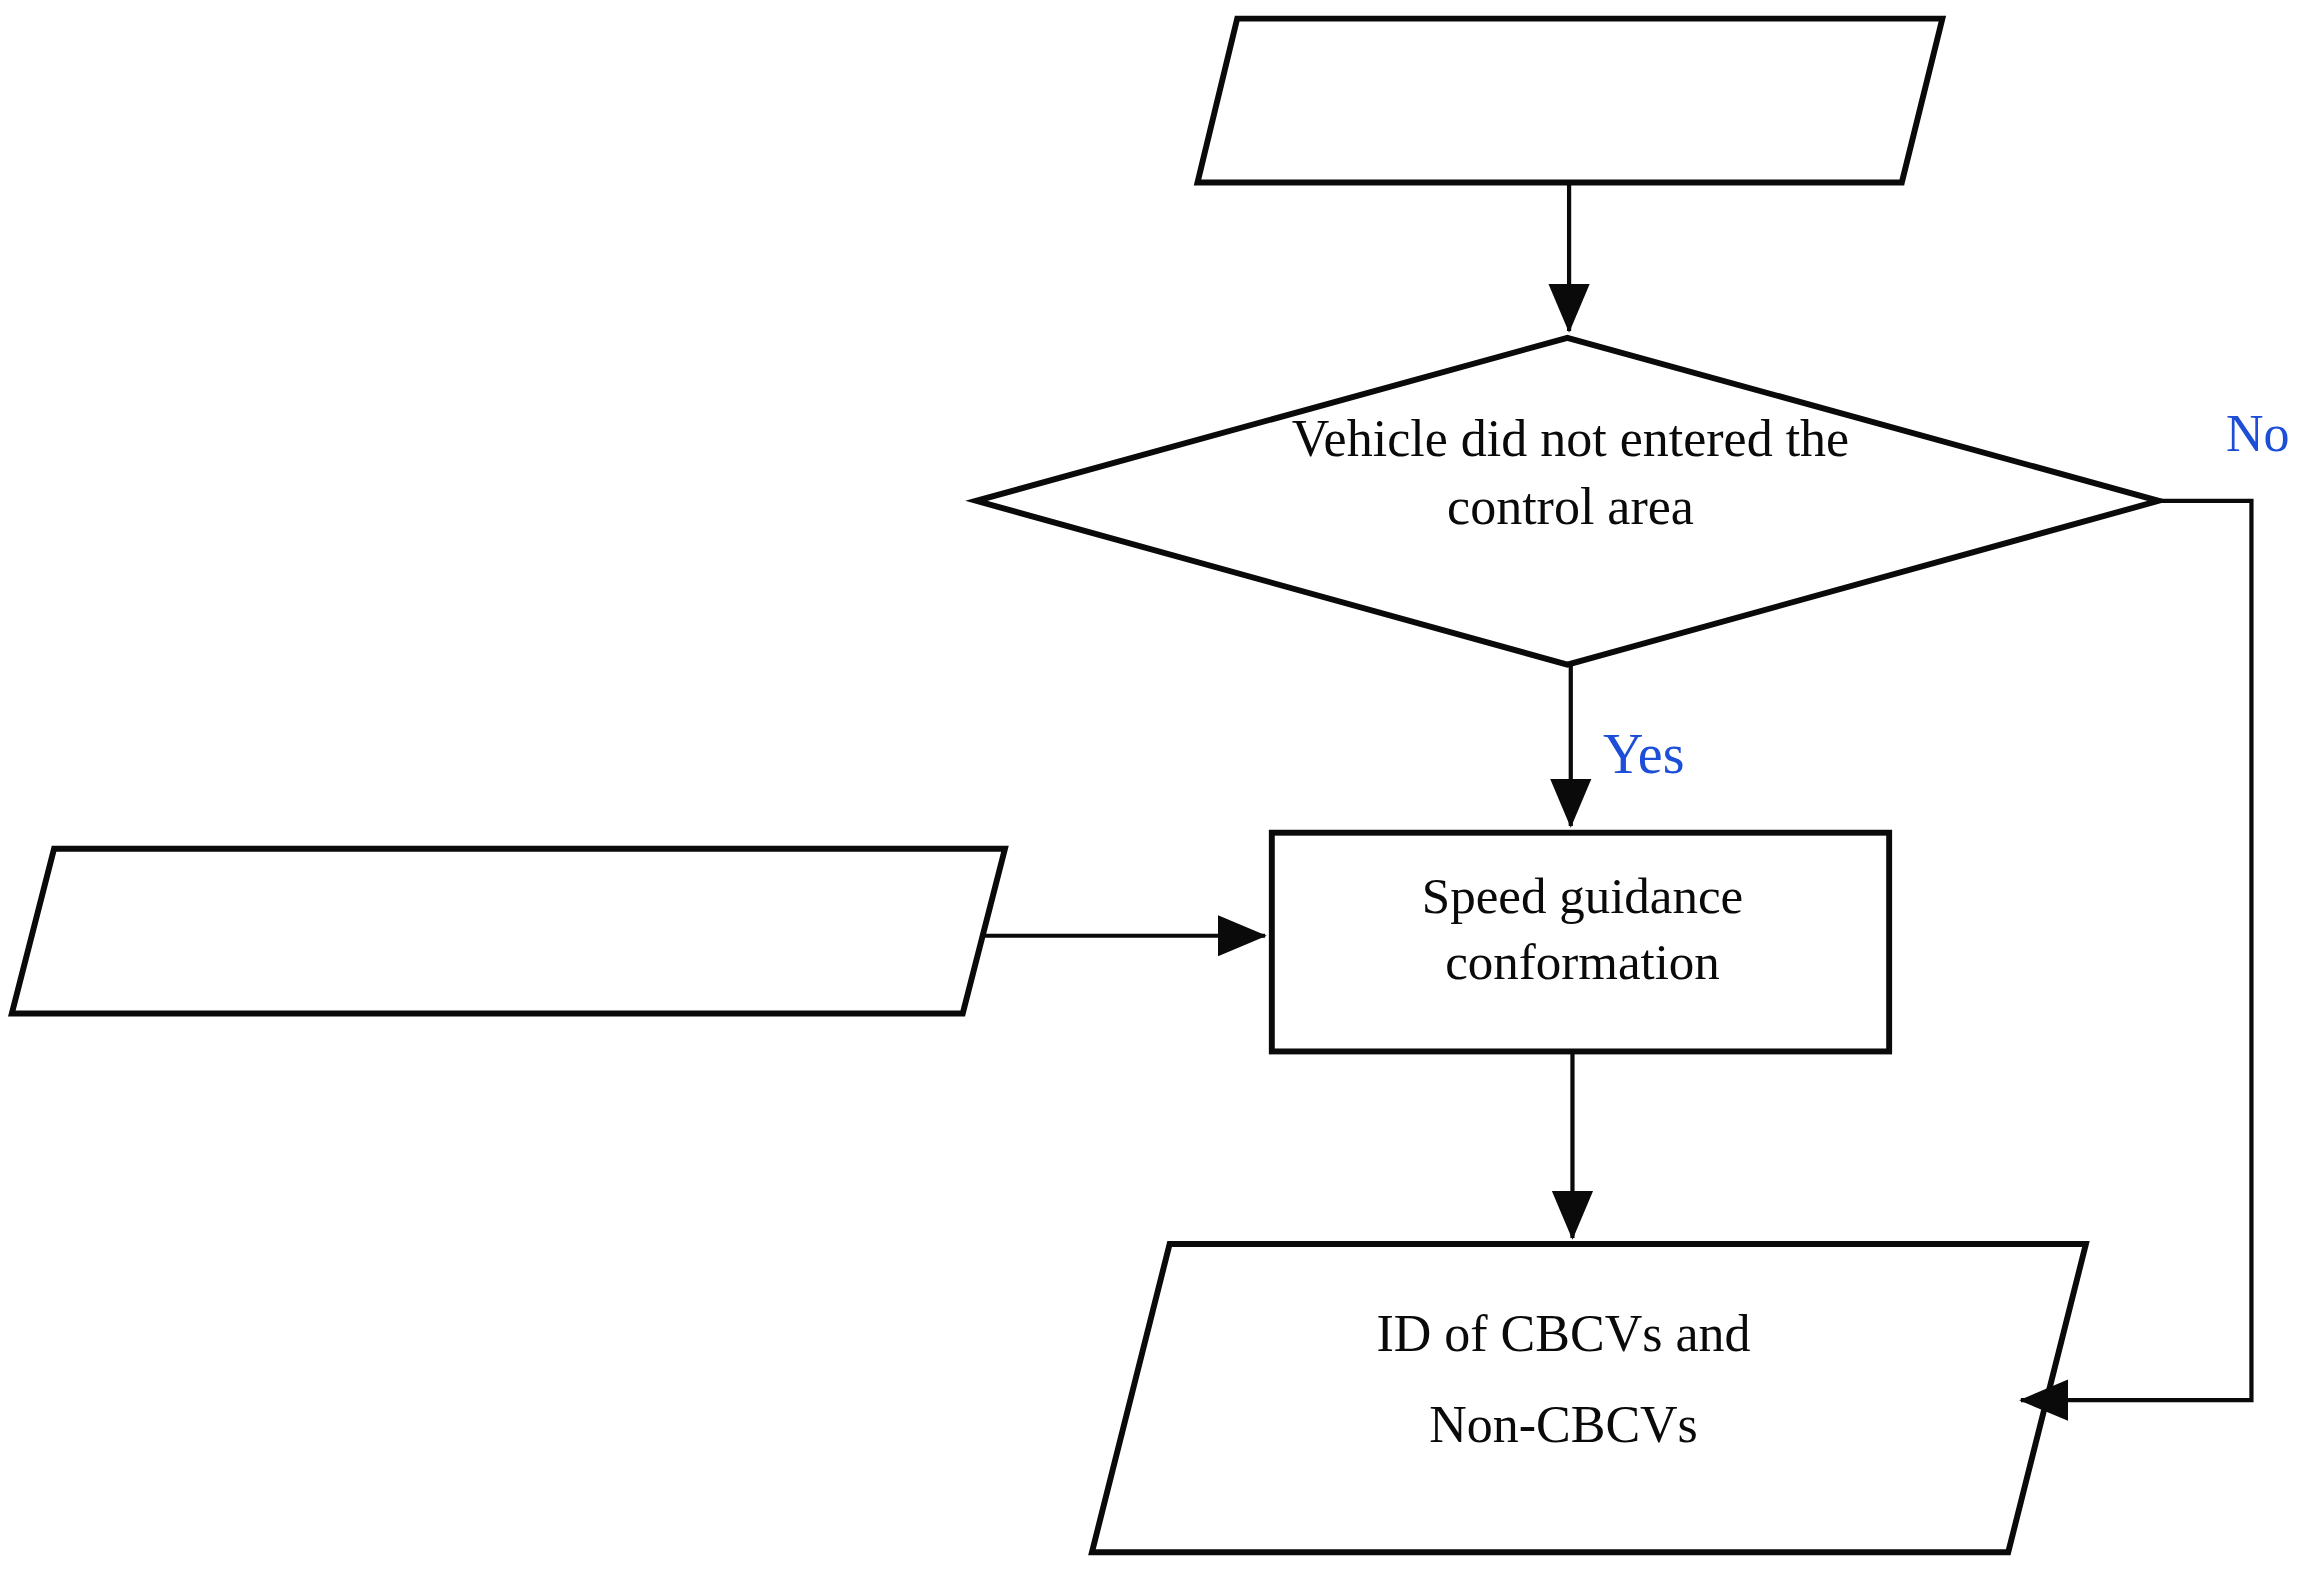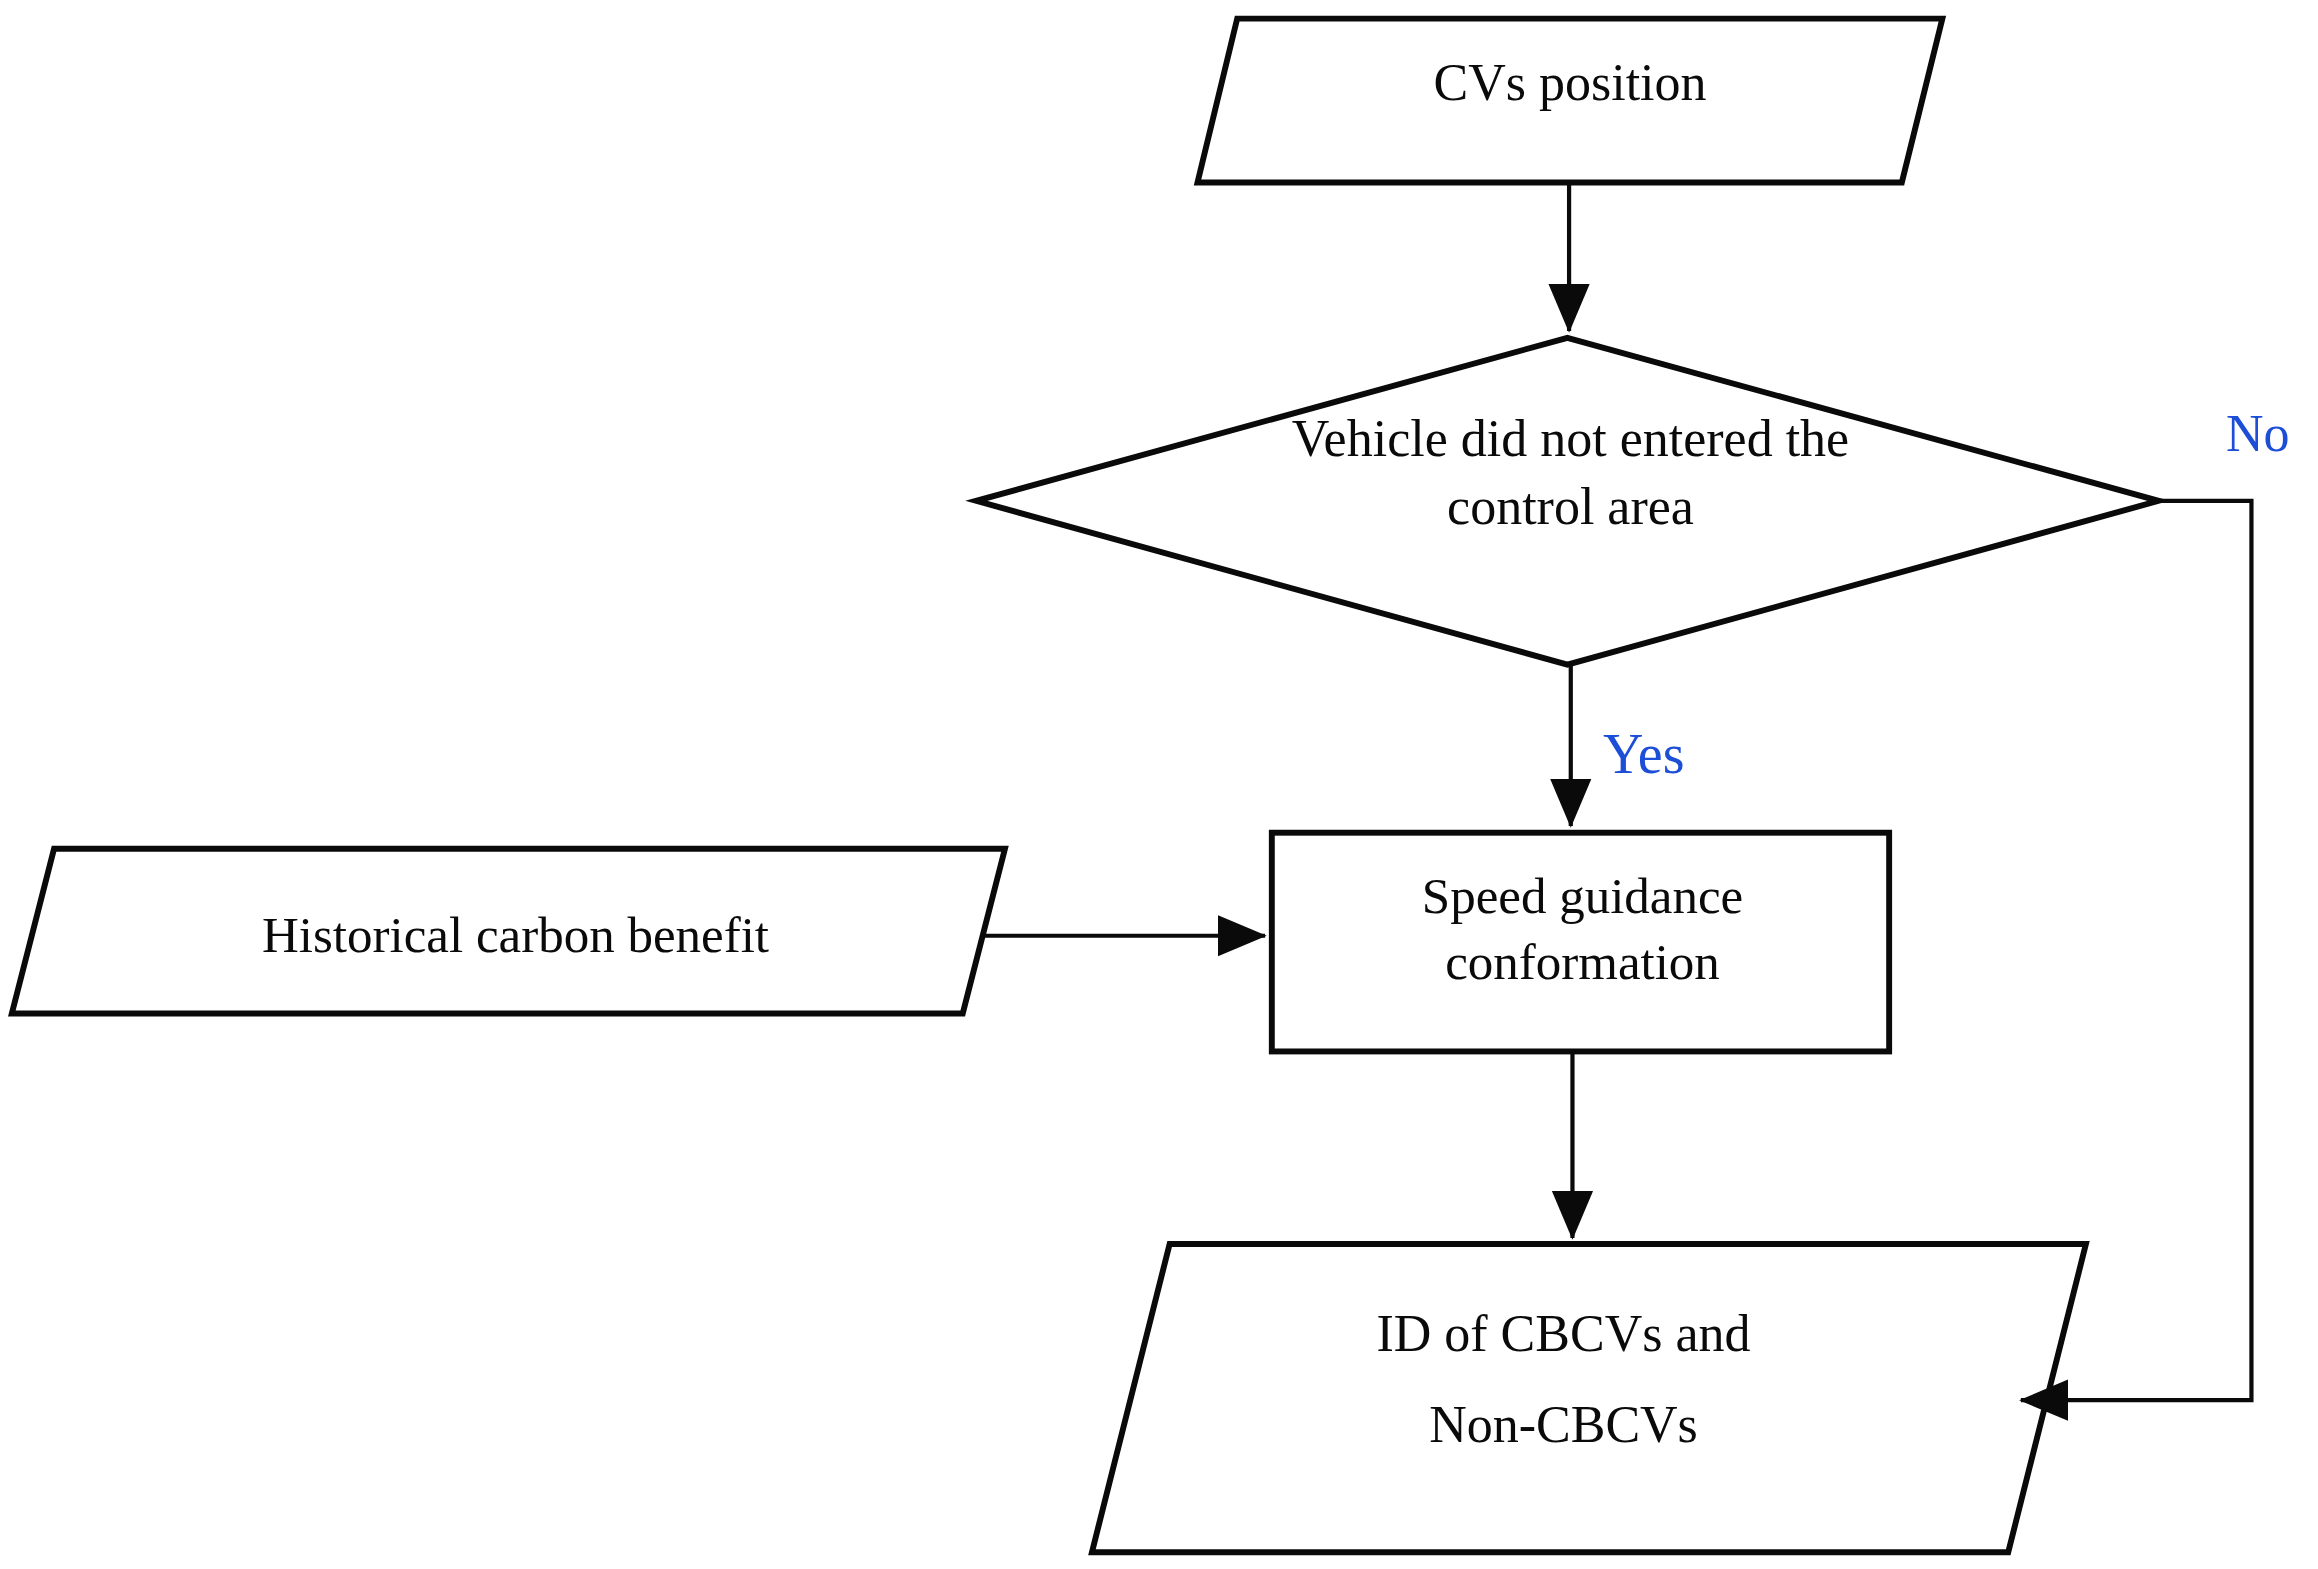--- a/index.html
+++ b/index.html
@@ -71,26 +71,24 @@
 
     <line x1="1860" y1="787" x2="1860" y2="978" stroke="#0a0a0a" stroke-width="5" marker-end="url(#arrowSolid)"></line>
 
     <line x1="1166" y1="1108" x2="1498" y2="1108" stroke="#0a0a0a" stroke-width="5" marker-end="url(#arrowSolid)"></line>
 
     <line x1="1862" y1="1245" x2="1862" y2="1466" stroke="#0a0a0a" stroke-width="5" marker-end="url(#arrowSolid)"></line>
 
     <polyline points="2556,593 2666,593 2666,1658 2393,1658" fill="none" stroke="#0a0a0a" stroke-width="5" marker-end="url(#arrowSolid)"></polyline>
   </svg>
 
-  <div class="node-label lbl-cvs">CVs position</div>
 
   <div class="node-label lbl-decision">Vehicle did not entered the
 control area</div>
 
-  <div class="node-label lbl-hist">Historical  carbon  benefit</div>
 
   <div class="node-label lbl-speed">Speed guidance
 conformation</div>
 
   <div class="node-label lbl-idcb">ID of  CBCVs and
 Non-CBCVs</div>
 
   <div class="edge-label lbl-yes">Yes</div>
 
   <div class="edge-label lbl-no">No</div>

